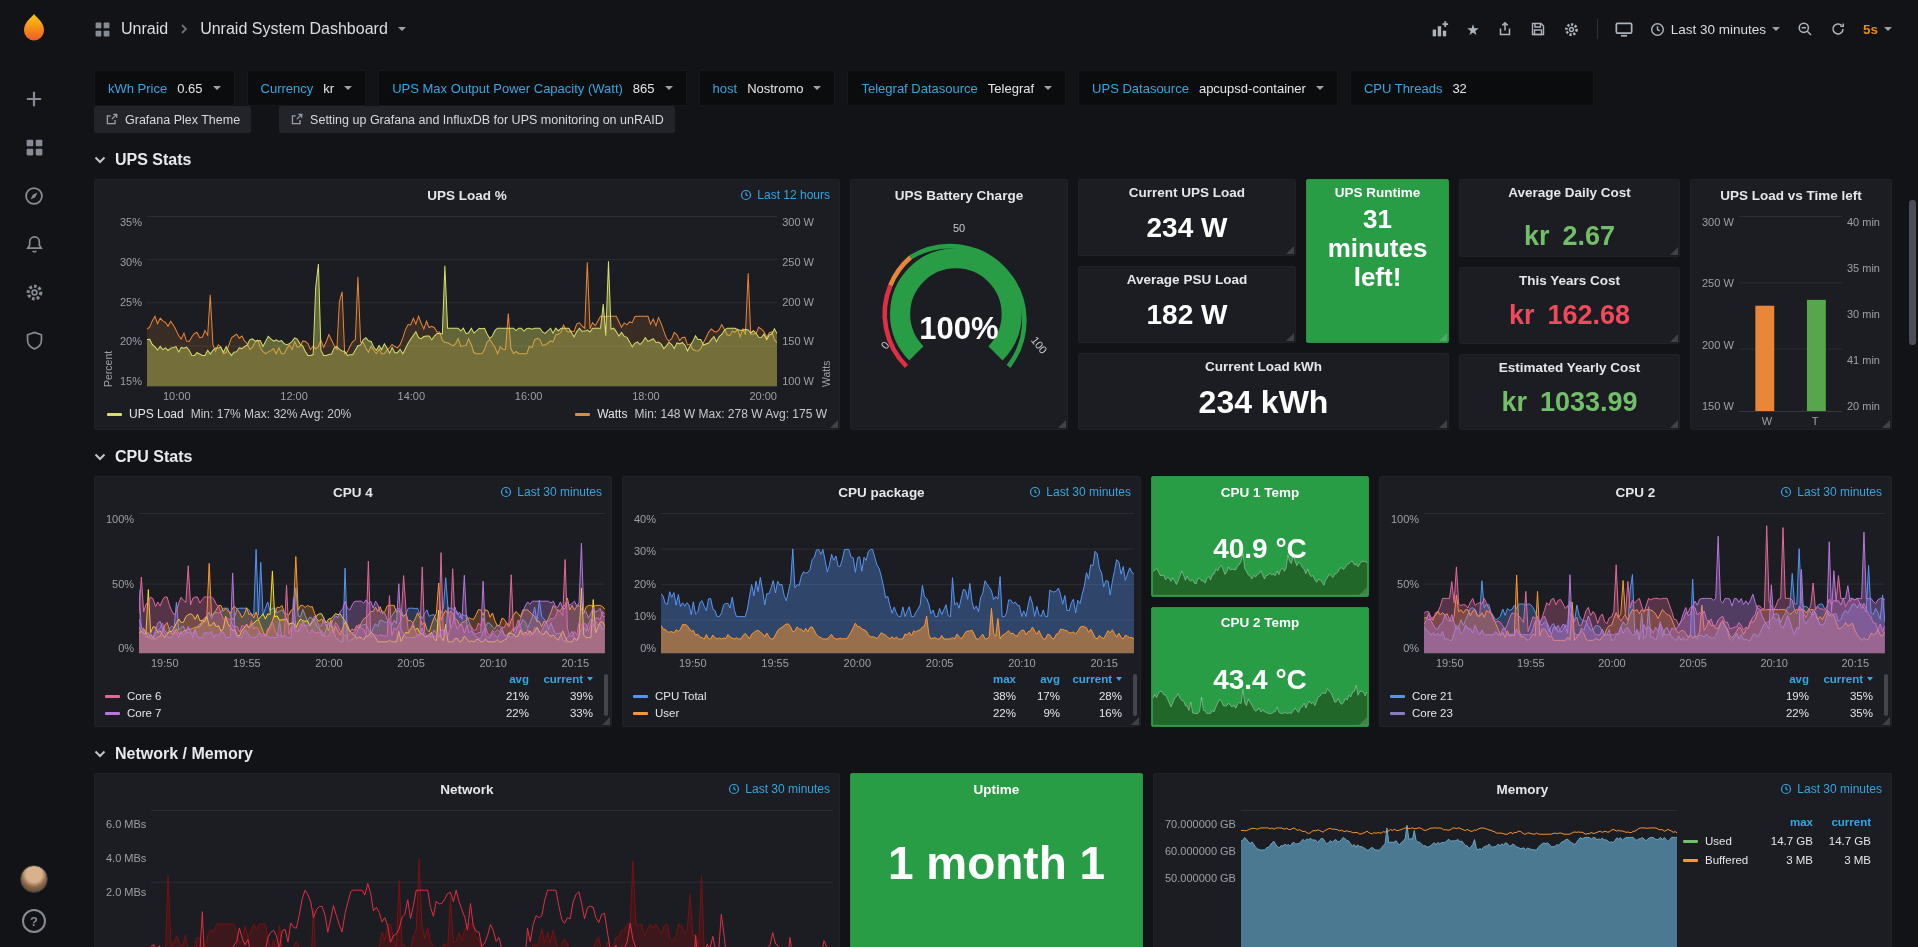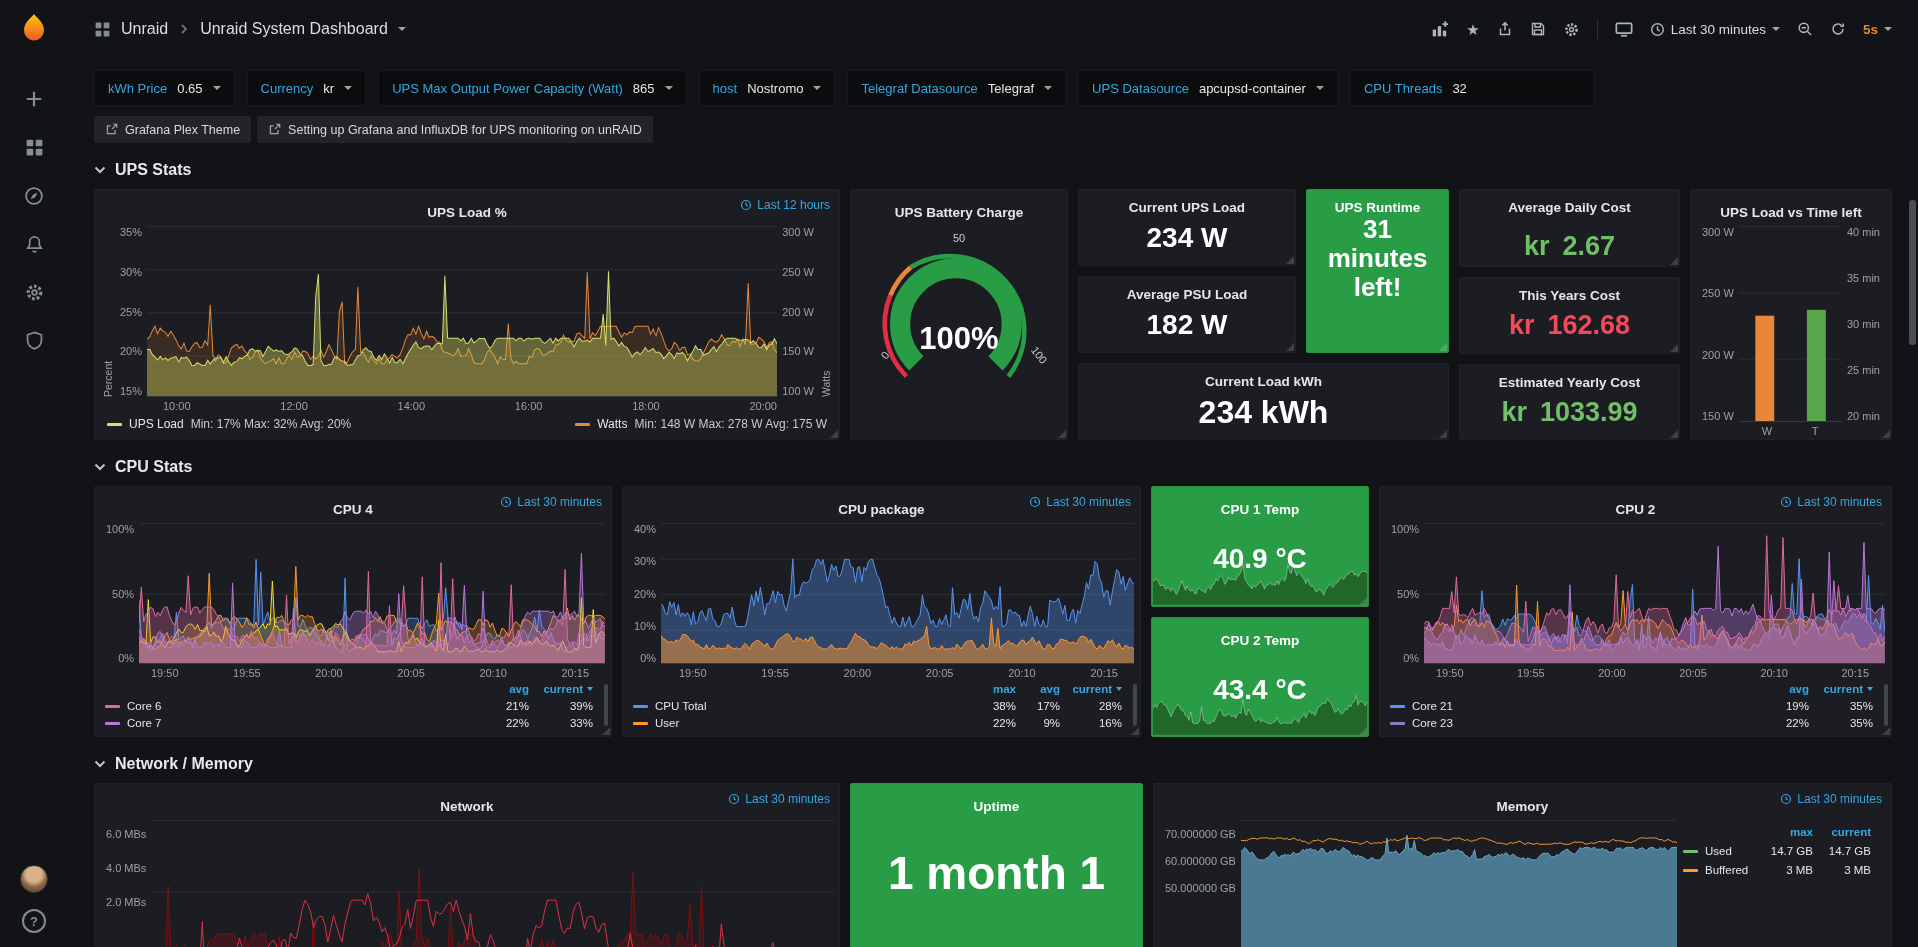--- a/index.html
+++ b/index.html
@@ -29,34 +29,34 @@
 .nav-sep{width:1px;height:20px;background:#2e3138}
 .time-text{color:#dcdde0;font-size:13.5px;white-space:nowrap}
 .interval{color:#eb8b1e;font-size:13.5px;font-weight:600}
 
 .submenu{padding:12px 26px 0}
 .var-row{display:flex;gap:12px;flex-wrap:wrap}
 .var-chip{display:flex;align-items:center;gap:10px;background:#0b0c0e;border:1px solid #17181c;border-radius:2px;height:36px;padding:0 13px;cursor:pointer}
 .var-label{color:#36a6e0;font-size:13px;font-weight:500;white-space:nowrap}
 .var-value{color:#e5e6e8;font-size:13px;white-space:nowrap}
 .var-input{background:transparent;border:none;color:#e5e6e8;font-size:13px;width:128px;outline:none}
-.links-row{margin-top:10px;display:flex;gap:6px}
+.links-row{display:flex;gap:28px}
 .dash-link{display:flex;align-items:center;gap:7px;background:#22242a;border-radius:2px;height:27px;padding:0 11px;font-size:12.5px;color:#d8d9da;white-space:nowrap}
 .dash-link svg{color:#9aa0a8}
 
 .dashboard{padding:0 26px}
 .section-head{display:flex;align-items:center;gap:9px;margin-top:18px;cursor:pointer}
 .section-head .chev{color:#c3c5c9;display:flex}
 .section-title{font-size:16px;font-weight:700;color:#e8e9eb}
 .row{display:flex;gap:10px;margin-top:10px}
 .row-ups,.row-cpu{height:251px}
 .row-net{height:250px}
 .panel{background:#1b1d22;border:1px solid #202229;border-radius:2px;position:relative;display:flex;flex-direction:column;min-width:0}
 .panel::after{content:"";position:absolute;right:1px;bottom:1px;width:0;height:0;border-left:8px solid transparent;border-bottom:8px solid rgba(255,255,255,0.16)}
-.p-head{height:30px;min-height:30px;display:flex;align-items:flex-end;justify-content:center;position:relative}
+.p-head{height:30px;min-height:30px;display:flex;align-items:center;justify-content:center;position:relative}
 .sm-head .p-head{height:25px;min-height:25px}
 .p-title{font-size:13.5px;font-weight:600;color:#e5e6e8;cursor:pointer;white-space:nowrap}
 .time-badge{position:absolute;right:9px;top:8px;display:flex;align-items:center;gap:5px;color:#36a6e0;font-size:12px;white-space:nowrap}
 
 .w-chart{width:746px}.w-gauge{width:218px}
 .cluster{width:371px;display:grid;grid-template-columns:218px 1fr;grid-template-rows:1fr 1fr 1fr;gap:10px}
 .c-a{grid-column:1;grid-row:1}.c-b{grid-column:1;grid-row:2}
 .c-c{grid-column:2;grid-row:1/span 2}.c-d{grid-column:1/span 2;grid-row:3}
 .w-costs{width:221px;display:flex;flex-direction:column;gap:10px}
 .w-costs .panel{flex:1}
@@ -520,21 +520,21 @@
           <div class="plot g3">
               <svg viewBox="0 0 300 100" preserveAspectRatio="none">
                 <rect x="47.5" y="46" width="55" height="54" fill="#e8863a"></rect>
                 <rect x="197.5" y="43.00000000000001" width="55" height="56.99999999999999" fill="#56a64b"></rect>
               </svg>
             </div>
           <div class="ycol">
             <span>40 min</span>
               <span>35 min</span>
               <span>30 min</span>
-              <span>25 min</span>
+              <span>41 min</span>
               <span>20 min</span>
           </div>
         </div>
         <div class="xrow bars-x">
           <span>W</span>
             <span>T</span>
         </div>
       </div>
     </div>
 

